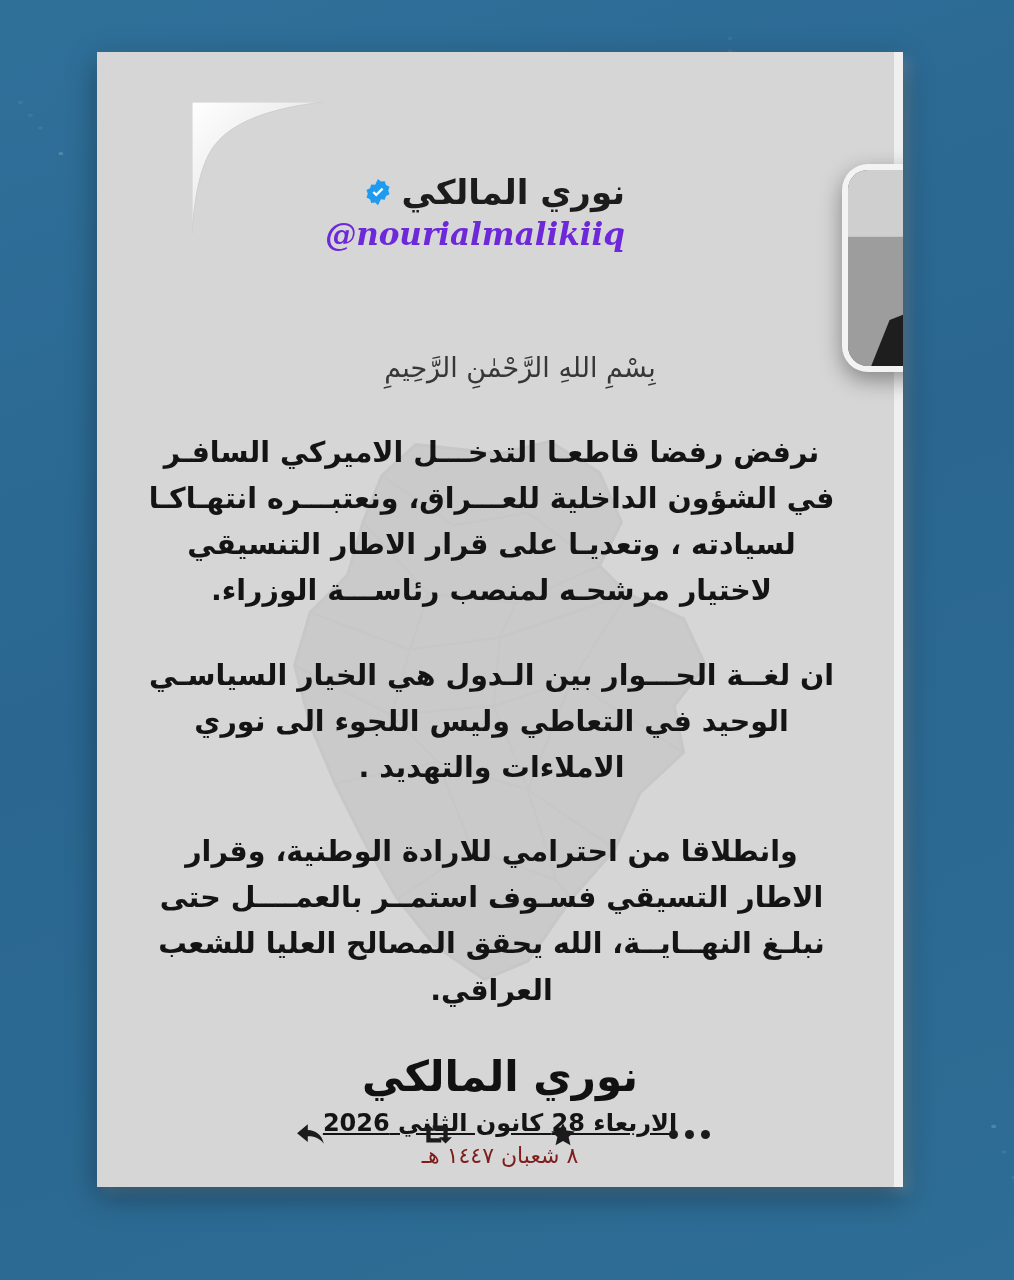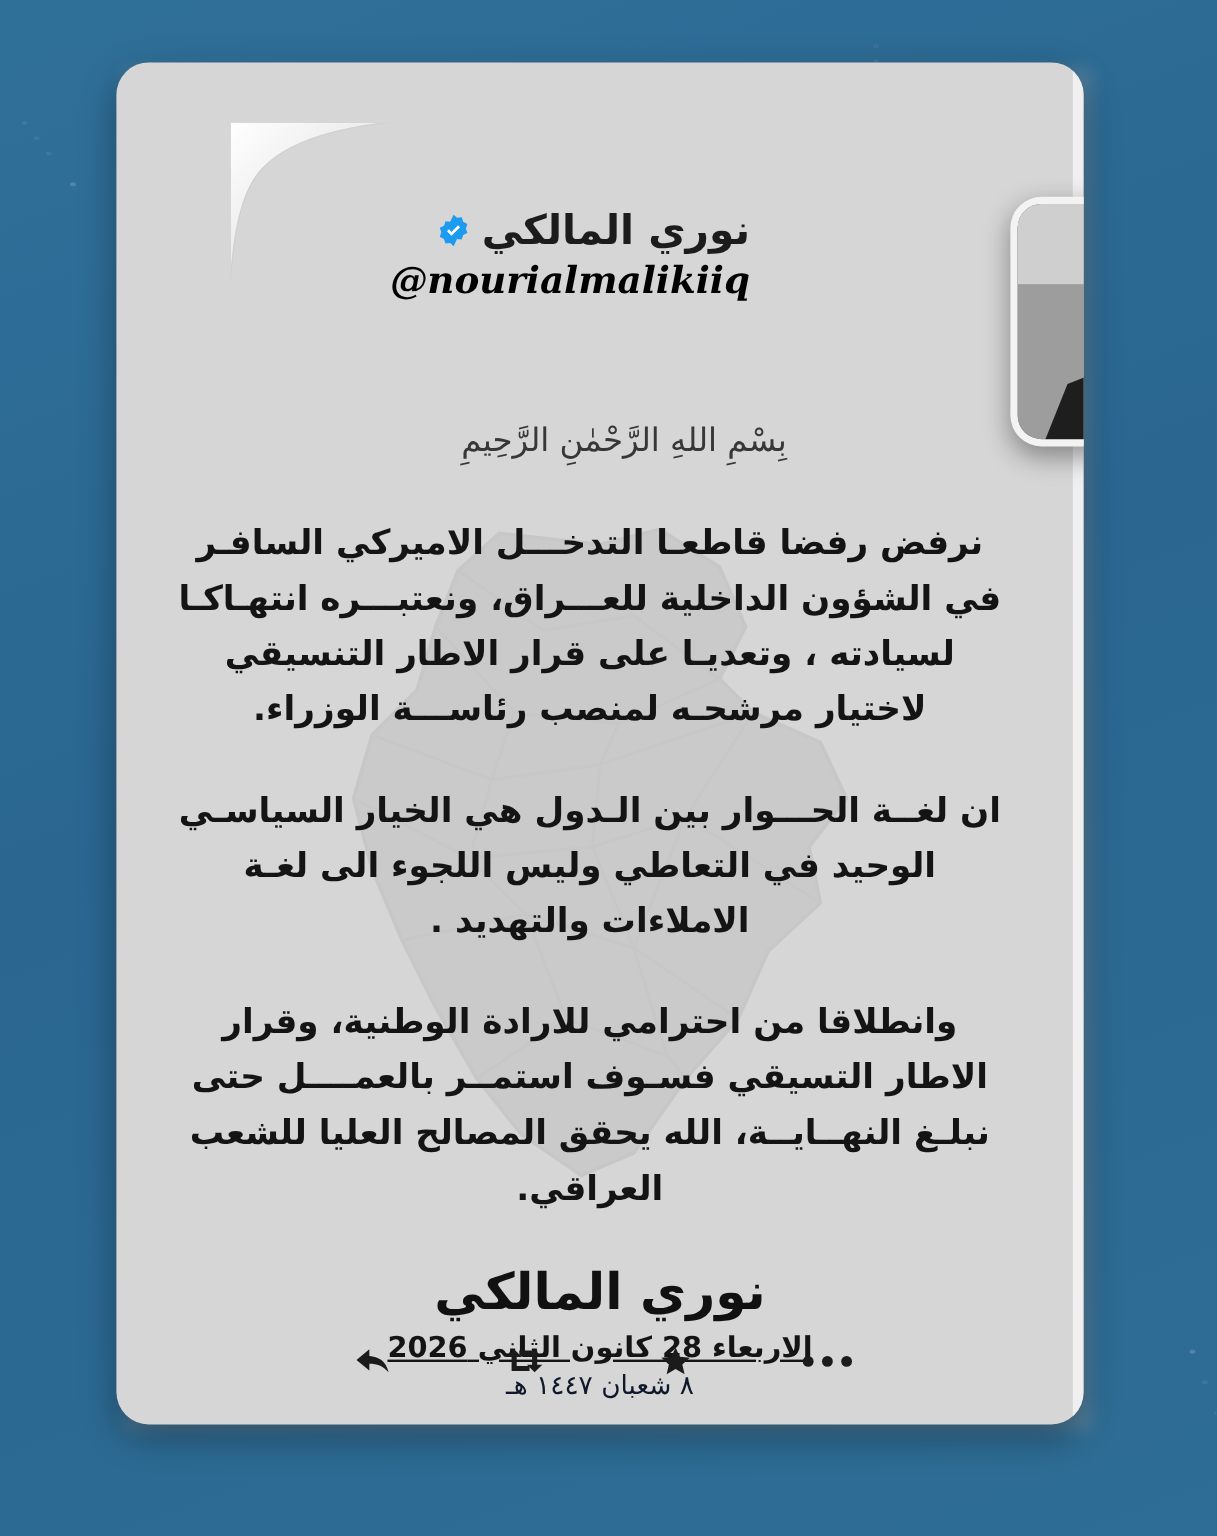--- a/index.html
+++ b/index.html
@@ -53,21 +53,20 @@
   }
   .card {
     position: absolute;
     left: 97px;
     top: 52px;
     width: 806px;
     height: 1135px;
     background: #d6d6d6;
     box-shadow: 0 10px 28px rgba(0,0,0,0.35);
     overflow: hidden;
-    border-radius: 27px;
   }
   .card-inner-frame {
     position: absolute;
     inset: 0;
     border-right: 9px solid #efefef;
     pointer-events: none;
   }
   .map-watermark {
     position: absolute;
     left: 50%;
@@ -115,21 +114,21 @@
     width: 30px;
     height: 30px;
     flex: 0 0 auto;
   }
   .handle {
     margin-top: 4px;
     padding-right: 240px;
     font-size: 31px;
     font-weight: 700;
     font-style: italic;
-    color: #000000;
+    color: #6d28d9;
     font-family: "DejaVu Serif", "Liberation Serif", serif;
     text-align: right;
     direction: ltr;
   }
 
   .avatar-wrap {
     position: absolute;
     left: 745px;
     top: 112px;
     width: 220px;
@@ -191,21 +190,21 @@
     text-align: center;
     font-size: 24px;
     font-weight: 700;
     color: #141414;
     text-decoration: underline;
   }
   .date-hijri {
     margin-top: 6px;
     text-align: center;
     font-size: 22px;
-    color: #0f172a;
+    color: #7f1d1d;
   }
 
   
   .actions {
     position: absolute;
     left: 0;
     right: 0;
     bottom: 24px;
     height: 58px;
     display: flex;
@@ -326,21 +325,21 @@
 
           <path d="M84 104 Q100 99 116 104 Q100 108 84 104 Z" fill="#2e2e2e"></path>
         </svg>
       </div>
     </div>
 
     <div class="basmala">بِسْمِ اللهِ الرَّحْمٰنِ الرَّحِيمِ</div>
 
     <div class="body">
       <p class="para">نرفض رفضا قاطعـا التدخـــل الاميركي السافـر في الشؤون الداخلية للعـــراق، ونعتبـــره انتهـاكـا لسيادته ، وتعديـا على قرار الاطار التنسيقي لاختيار مرشحـه لمنصب رئاســـة الوزراء.</p>
-      <p class="para">ان لغــة الحـــوار بين الـدول هي الخيار السياسـي الوحيد في التعاطي وليس اللجوء الى لغـة الاملاءات والتهديد .</p>
+      <p class="para">ان لغــة الحـــوار بين الـدول هي الخيار السياسـي الوحيد في التعاطي وليس اللجوء الى نوري الاملاءات والتهديد .</p>
       <p class="para">وانطلاقا من احترامي للارادة الوطنية، وقرار الاطار التسيقي فسـوف استمــر بالعمــــل حتى نبلـغ النهــايــة، الله يحقق المصالح العليا للشعب العراقي.</p>
       <div class="signature">نوري المالكي</div>
       <div class="date-greg">الاربعاء 28 كانون الثاني 2026</div>
       <div class="date-hijri">٨ شعبان ١٤٤٧ هـ</div>
     </div>
 
     <div class="actions">
       <div class="action-btn">
         <svg viewBox="0 0 28 24" width="30" height="26">
           <path fill="#1b1b1b" d="M11 3 L11 8.2 C18 8.6 24 12 26 21 C21.5 15.6 17 14.2 11 14.2 L11 19.5 L1 11.3 Z"></path>

